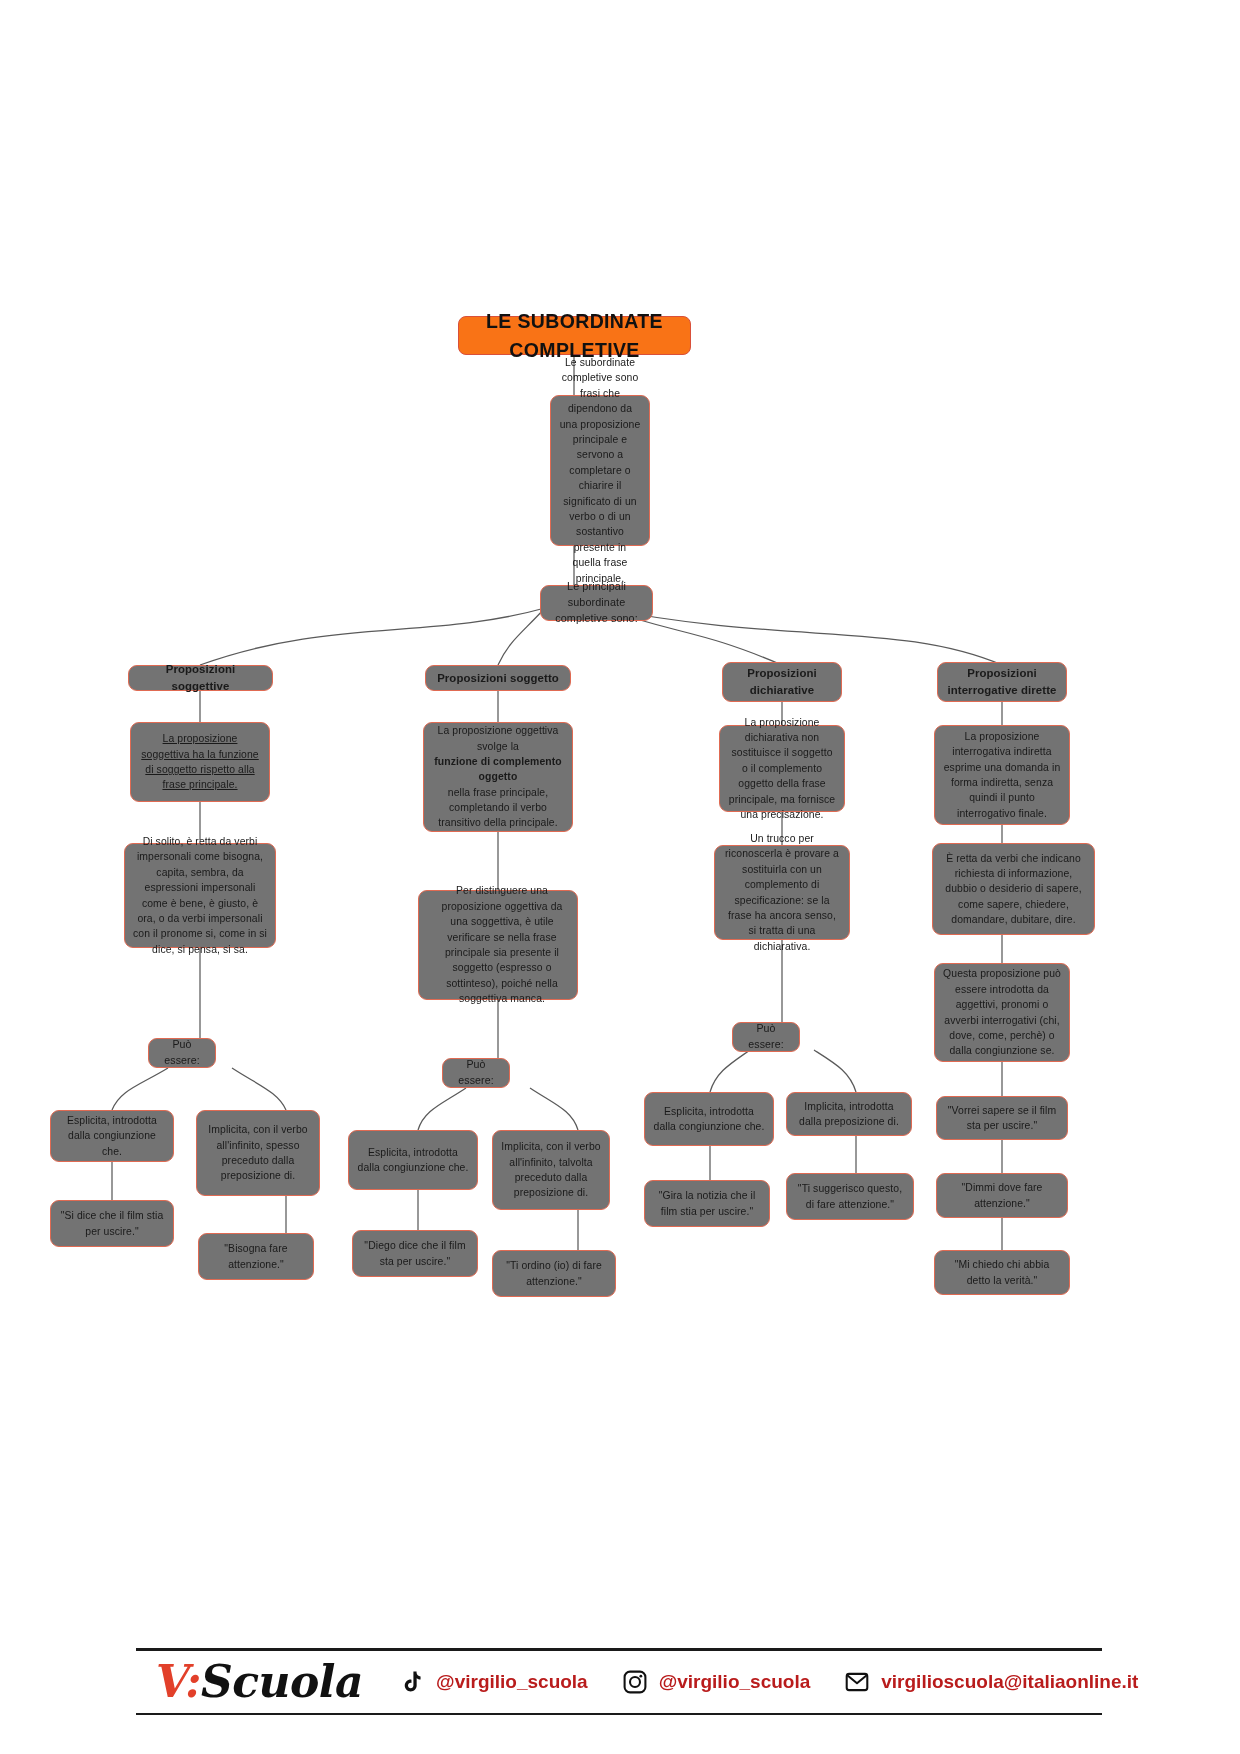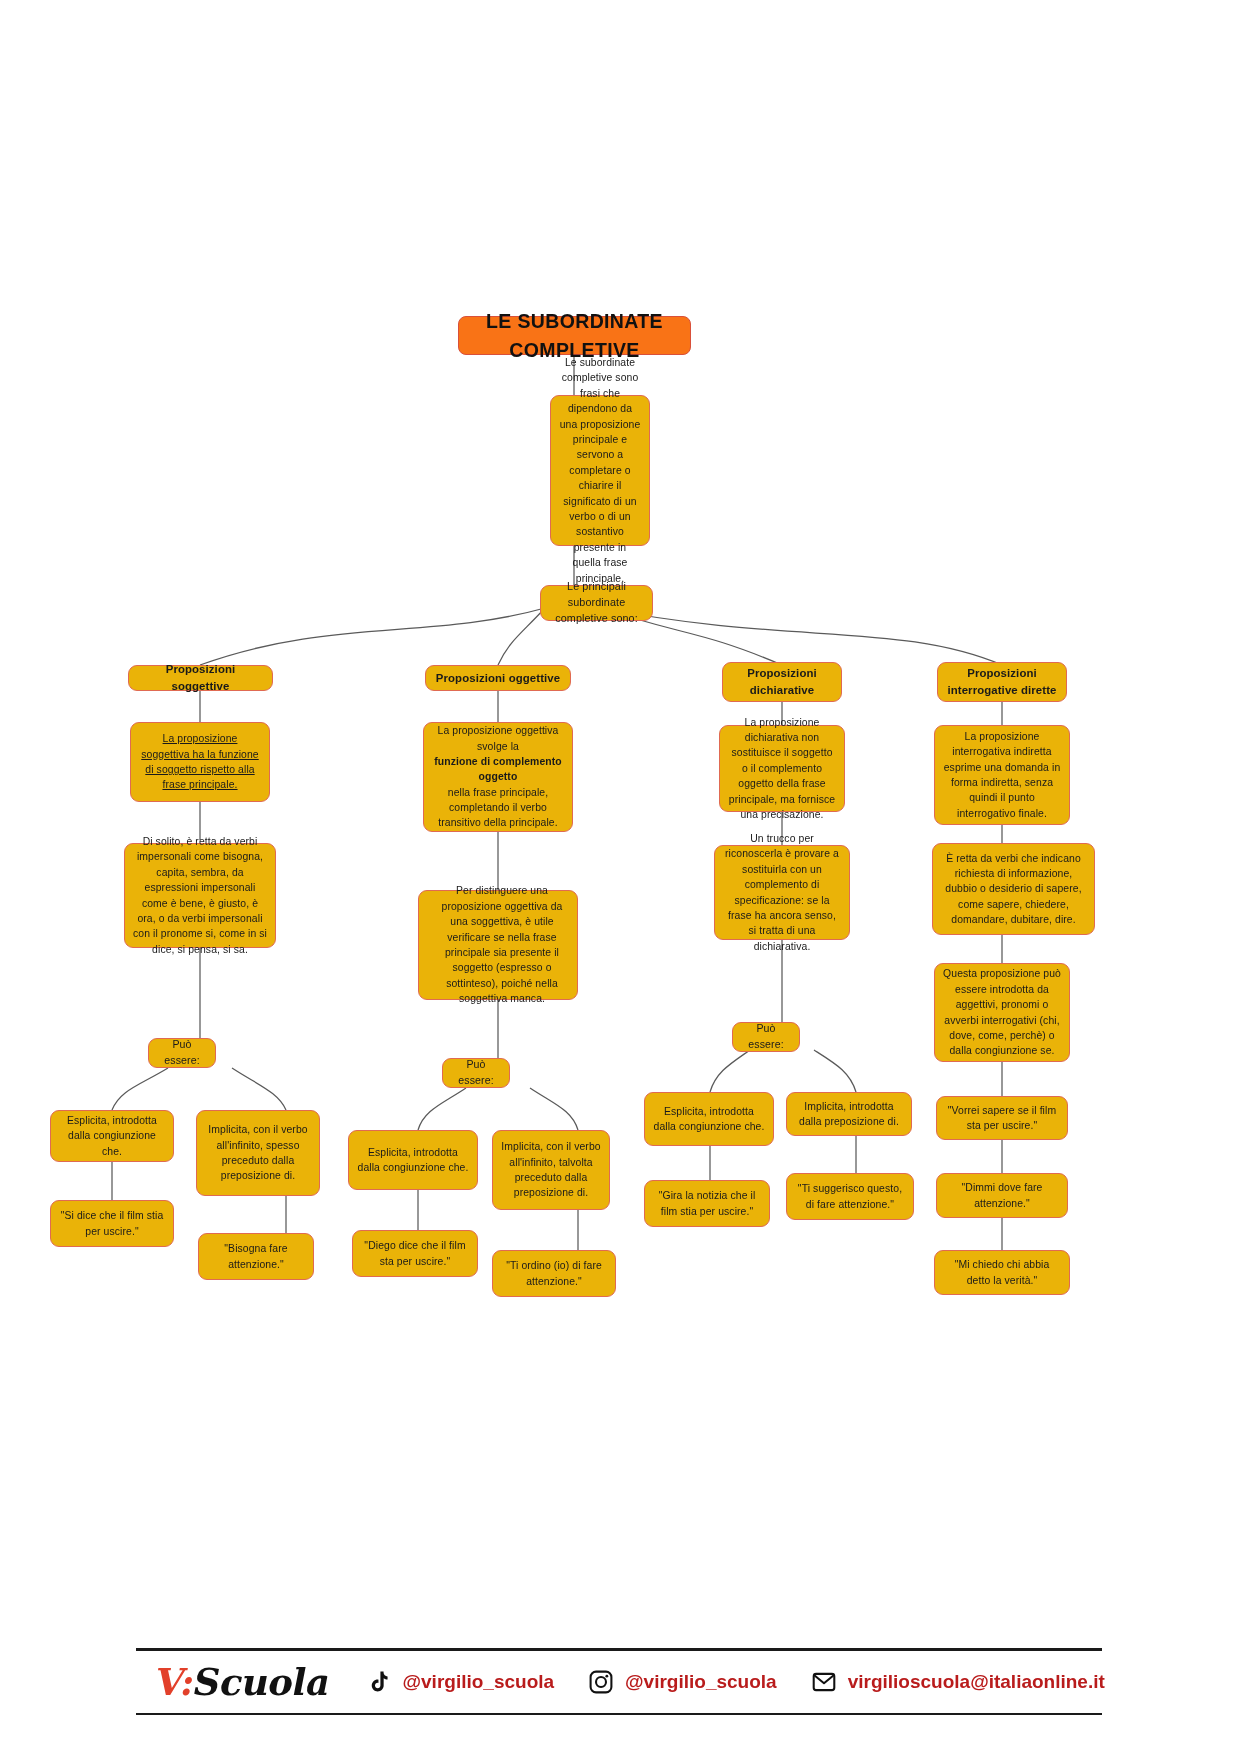--- a/index.html
+++ b/index.html
@@ -6,21 +6,21 @@
   body{
     width:1240px;height:1754px;position:relative;overflow:hidden;
     font-family:"Liberation Sans","DejaVu Sans",sans-serif;
     color:#1a1a1a;
   }
   #canvas{position:absolute;inset:0;}
   svg.edges{position:absolute;left:0;top:0;width:1240px;height:1754px;pointer-events:none;}
   .node{
     position:absolute;
     box-sizing:border-box;
-    background:#eab308;
+    background:#737373;
     border:1.4px solid #e06a52;
     border-radius:9px;
     display:flex;align-items:center;justify-content:center;
     text-align:center;
     line-height:1.48;
     padding:7px 8px;
     letter-spacing:.1px;
   }
   .node span{display:block;width:100%;}
   .title-node{
@@ -42,21 +42,21 @@
   
   #footer{position:absolute;left:136px;top:1648px;width:966px;}
   .rule{height:2.6px;background:#1a1a1a;width:100%;}
   .rule.bottom{height:2.6px;margin-top:0;}
   #footer-inner{
     display:flex;align-items:center;gap:0;
     height:62px;padding:0 20px;box-sizing:border-box;
   }
   .brand{
     font-family:"DejaVu Serif","Liberation Serif",serif;
-    font-style:italic;font-weight:700;font-size:37px;
+    font-style:italic;font-weight:700;font-size:44px;
     letter-spacing:-.5px;color:#111;margin-right:36px;white-space:nowrap;
   }
   .brand .vdot{color:#e2402a;}
   .sitem{display:flex;align-items:center;gap:11px;margin-right:34px;white-space:nowrap;}
   .sitem .lbl{font-size:19px;font-weight:600;color:#b91c1c;}
   .ico{width:26px;height:26px;display:block;flex:none;}
 </style>
 </head>
 <body>
 
@@ -138,21 +138,21 @@
     <span>Implicita, con il verbo all'infinito, spesso preceduto dalla preposizione di.</span>
   </div>
   <div class="node quote" style="left:50px;top:1200px;width:124px;height:47px;">
     <span>"Si dice che il film stia per uscire."</span>
   </div>
   <div class="node quote" style="left:198px;top:1233px;width:116px;height:47px;">
     <span>"Bisogna fare attenzione."</span>
   </div>
 
   <div class="node cat" style="left:425px;top:665px;width:146px;height:26px;">
-    <span>Proposizioni oggettive</span>
+    <span>Proposizioni soggetto</span>
   </div>
   <div class="node body-txt" style="left:423px;top:722px;width:150px;height:110px;">
     <span>
       <span>La proposizione oggettiva svolge la </span><b>funzione di complemento oggetto</b><span> nella frase principale, completando il verbo transitivo della principale.</span>
     </span>
   </div>
   <div class="node body-txt" style="left:418px;top:890px;width:160px;height:110px;padding-left:16px;">
     <span>Per distinguere una proposizione oggettiva da una soggettiva, è utile verificare se nella frase principale sia presente il soggetto (espresso o sottinteso), poiché nella soggettiva manca.</span>
   </div>
   <div class="node mini" style="left:442px;top:1058px;width:68px;height:30px;">

